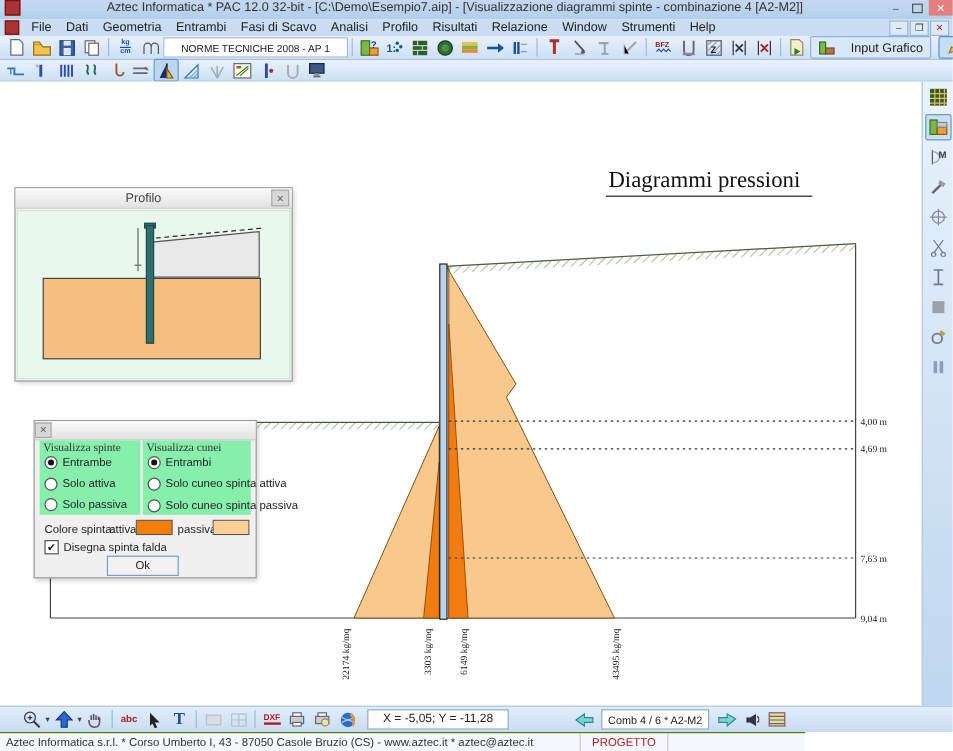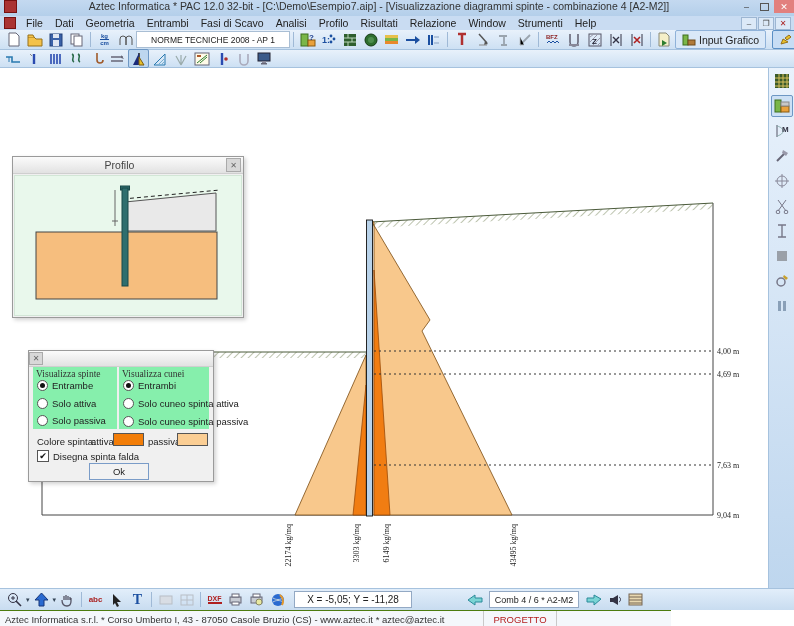--- a/index.html
+++ b/index.html
@@ -26,21 +26,21 @@
 
   .toolbar{background:linear-gradient(#e8f1fb,#cde0f3);border-bottom:1px solid #a6c2de;display:flex;align-items:center}
   #toolbar1{left:0;top:30px;width:794px;height:20px;padding-left:3px;box-sizing:border-box}
   #toolbar2{left:0;top:50px;width:794px;height:18px;padding-left:2px;box-sizing:border-box}
   .tbb{width:19px;height:17px;display:flex;align-items:center;justify-content:center;flex:0 0 auto;
        border:1px solid transparent;border-radius:2px}
   .tbb.pressed{background:#bdd6ef;border:1px solid #6d97c4}
   .sep{width:1px;height:15px;background:#9fb9d6;margin:0 3px;flex:0 0 auto}
   .combo{height:15px;background:#fff;border:1px solid #a9bed4;font-size:8.5px;display:flex;
          align-items:center;justify-content:center;padding:0 20px;white-space:nowrap;flex:0 0 auto}
-  .bigbtn{height:17px;display:flex;align-items:center;gap:3px;padding:0 6px;font-size:10.5px;
+  .bigbtn{height:17px;display:flex;align-items:center;gap:13px;padding:0 6px;font-size:10.5px;
           border:1px solid #8fb2d9;background:#d9e8f8;border-radius:2px;flex:0 0 auto}
   .bigbtn.pressed{background:#c7ddf4;border-color:#5a8fc4}
   .kgcm{font-size:6px;line-height:6px;color:#1b4fa0;text-align:center;font-weight:bold}
   .kgcm .bar{border-top:1px solid #1b4fa0}
 
   
   #client{left:0;top:68px;width:768px;height:520px;background:#fff}
   #dtitle{left:505px;top:72px;font-family:"Liberation Serif",serif;font-size:19px;color:#111;
           border-bottom:1px solid #222;padding:0 10px 1px 2px;white-space:nowrap}
 
@@ -67,21 +67,21 @@
 
   
   #rightbar{left:768px;top:68px;width:26px;height:520px;background:linear-gradient(to bottom,#e9f2fc,#bed6ee);
             border-left:1px solid #a6c2de;display:flex;flex-direction:column;align-items:center;padding-top:2px;box-sizing:border-box}
   .rtb{width:20px;height:20px;margin-bottom:3px;display:flex;align-items:center;justify-content:center;
        border:1px solid transparent;border-radius:2px;flex:0 0 auto}
   .rtb.pressed{background:#cce0f5;border-color:#6d97c4}
 
   
   #bottombar{left:0;top:588px;width:794px;height:22px;background:linear-gradient(#e2eefa,#c8dcf0);
-             border-top:1px solid #a6c2de;display:flex;align-items:center;padding-left:4px;box-sizing:border-box}
+             border-top:1px solid #a6c2de;display:flex;align-items:center;padding-left:16px;box-sizing:border-box}
   .coordbox{width:116px;height:15px;background:#fff;border:1px solid #93a9c4;font-size:10px;
             display:flex;align-items:center;justify-content:center;white-space:nowrap;flex:0 0 auto}
   .combobox{width:88px;height:15px;background:#fff;border:1px solid #93a9c4;font-size:9px;
             display:flex;align-items:center;justify-content:center;white-space:nowrap;flex:0 0 auto}
   #statusbar{left:0;top:610px;width:671px;height:16px;background:#f4f7fb;border-top:1px solid #4d7c0f;
              display:flex;align-items:center;font-size:9.5px;color:#333}
   #statusbar .cell1{flex:0 0 478px;padding-left:5px;border-right:1px solid #c9c9c9;height:100%;
                     display:flex;align-items:center;white-space:nowrap;overflow:hidden}
   #statusbar .cell2{flex:0 0 72px;border-right:1px solid #c9c9c9;height:100%;display:flex;
                     align-items:center;justify-content:center;color:#b32020}
@@ -398,20 +398,21 @@
     <text x="717" y="309" font-size="8" font-family="Liberation Serif,serif" fill="#222">4,69 m</text>
     <text x="717" y="400" font-size="8" font-family="Liberation Serif,serif" fill="#222">7,63 m</text>
     <text x="717" y="450" font-size="8" font-family="Liberation Serif,serif" fill="#222">9,04 m</text>
 
     <text x="291" y="456" transform="rotate(-90 291 456)" text-anchor="end" font-size="8" font-family="Liberation Serif,serif" fill="#222">22174 kg/mq</text>
     <text x="359" y="456" transform="rotate(-90 359 456)" text-anchor="end" font-size="8" font-family="Liberation Serif,serif" fill="#222">3303 kg/mq</text>
     <text x="389" y="456" transform="rotate(-90 389 456)" text-anchor="end" font-size="8" font-family="Liberation Serif,serif" fill="#222">6149 kg/mq</text>
     <text x="516" y="456" transform="rotate(-90 516 456)" text-anchor="end" font-size="8" font-family="Liberation Serif,serif" fill="#222">43495 kg/mq</text>
   </svg>
 
+  <div id="dtitle" class="abs">Diagrammi pressioni</div>
 
   <div id="profilo" class="abs panel">
     <div class="ptitle">
       <span class="ptext">Profilo</span>
       <span class="pclose">✕</span>
     </div>
     <div class="pbody">
       <svg width="226" height="139">
         <rect x="21" y="56" width="181" height="67" fill="#F6BE7E" stroke="#444"></rect>
         <polygon points="110,55 110,26 201,17 201,55" fill="#e9e9e9" stroke="#555"></polygon>

